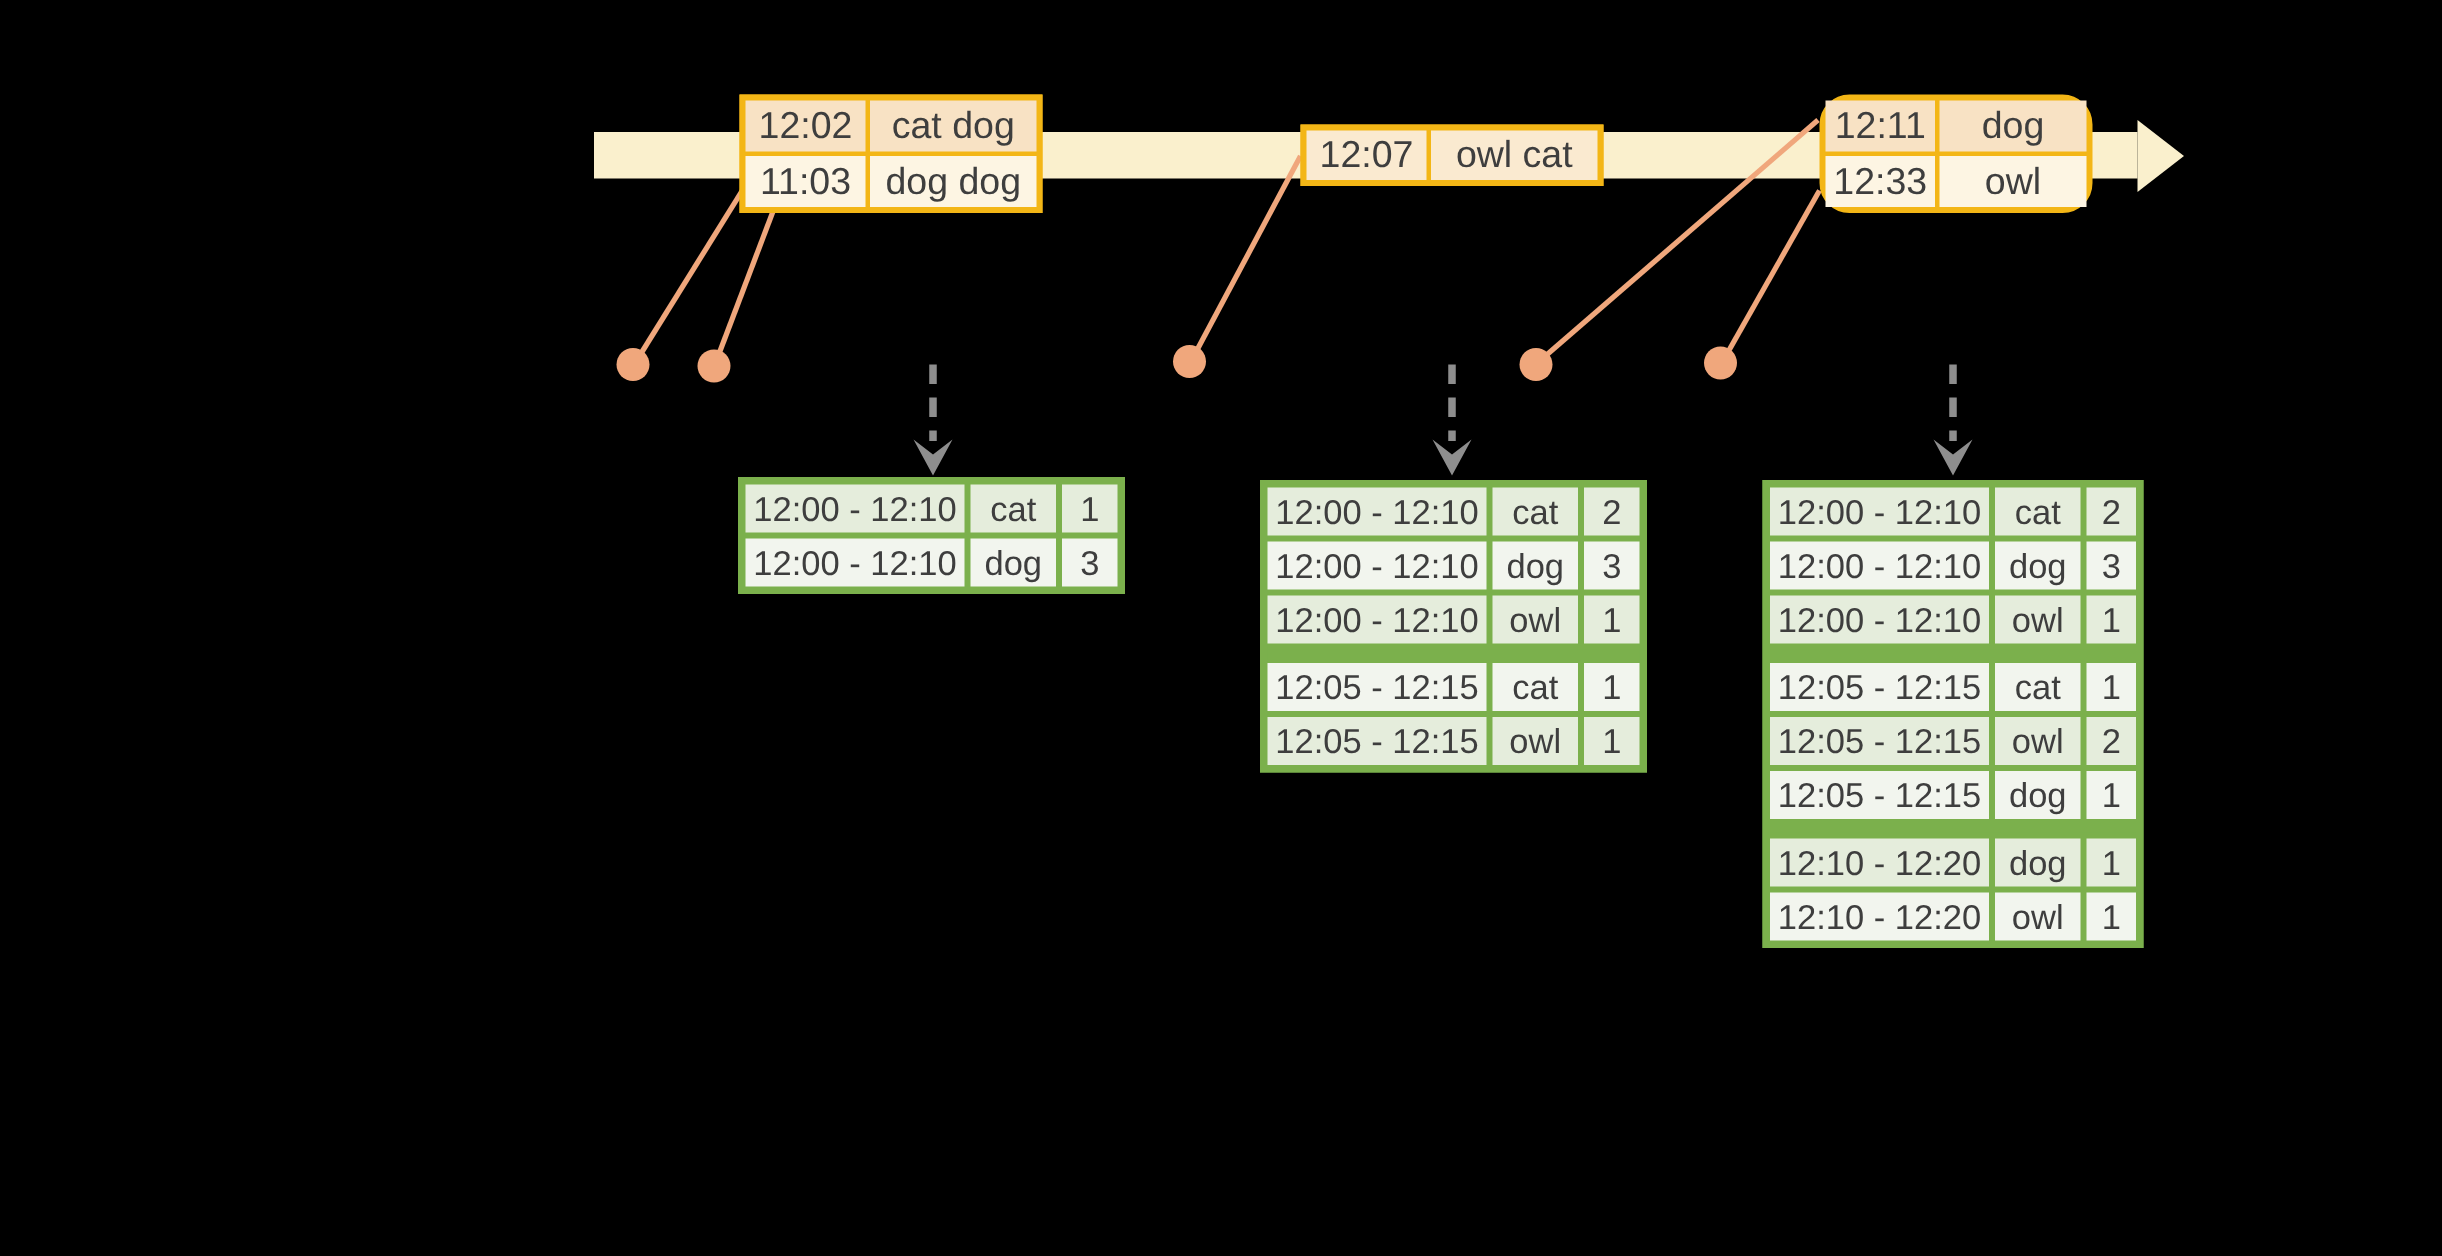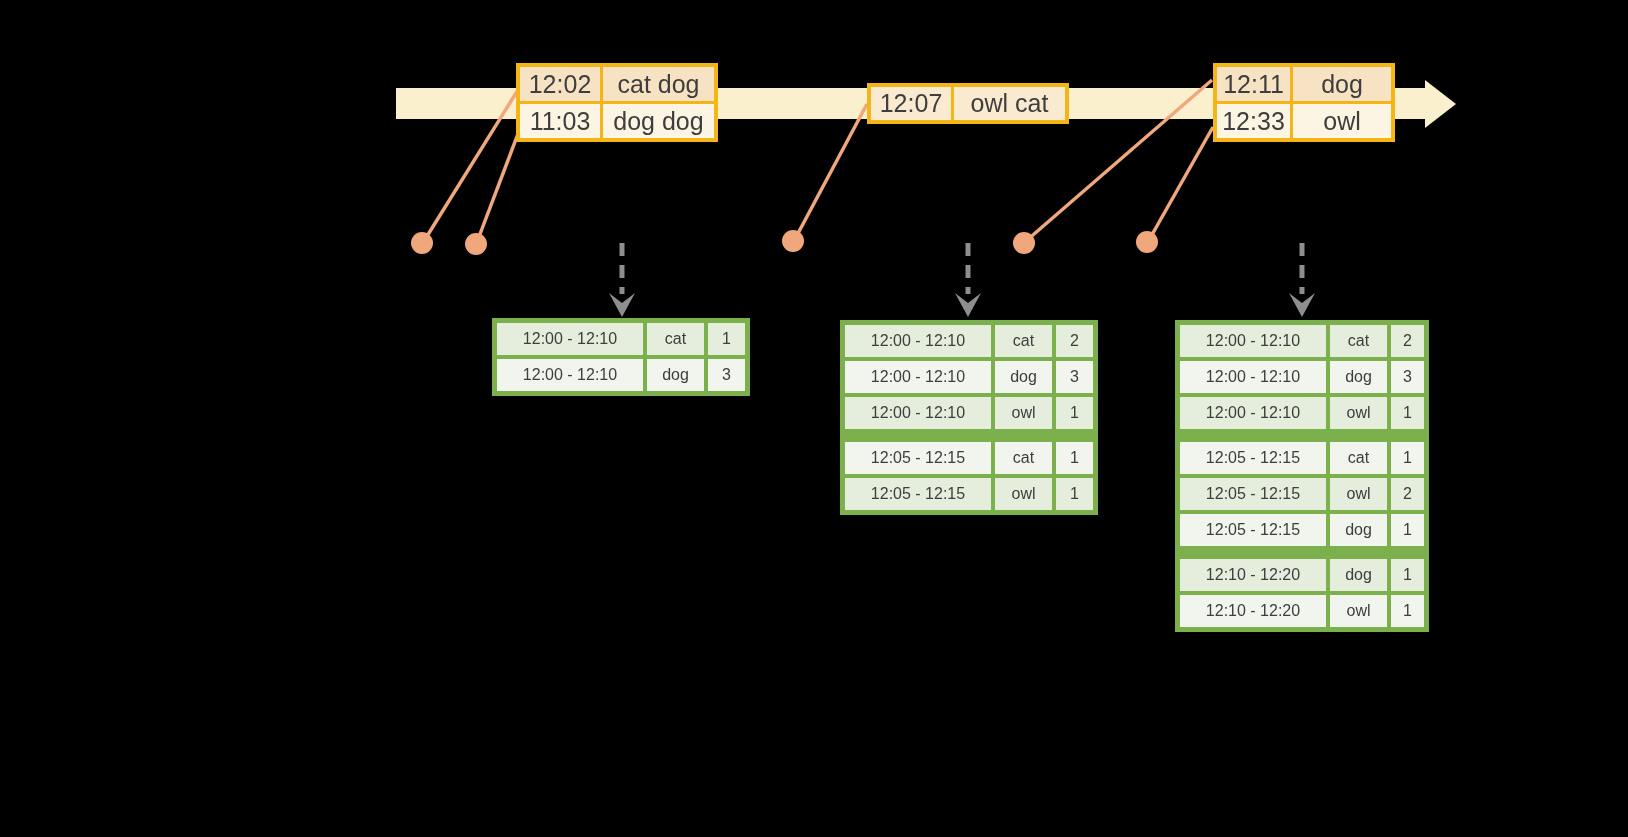--- a/index.html
+++ b/index.html
@@ -10,32 +10,32 @@
   
   .bar{fill:var(--timeline-fill,#FAF0CD);}
   .conn{stroke:var(--connector-salmon,#F0A77C);stroke-width:3.5;}
   .dot{fill:var(--connector-salmon,#F0A77C);}
   .trig{stroke:var(--trigger-gray,#8E8E8E);stroke-width:5;stroke-dasharray:13 9;}
   .trighead{fill:var(--trigger-gray,#8E8E8E);}
 
   
   .etable{position:absolute;display:grid;grid-template-columns:80px 111px;gap:3px;
           background:var(--event-border,#F3B616);border:4px solid var(--event-border,#F3B616);}
-  #et3{grid-template-columns:73px 98px;}
+  #et3{grid-template-columns:73px 98px;border-radius:20px;}
   .ecell{height:34px;display:flex;align-items:center;justify-content:center;font-size:25px;}
   #et2 .ecell{height:33px;}
   .peach{background:var(--event-row-peach,#F8E2C4);}
   .cream{background:var(--event-row-cream,#FDF5E3);}
   .mid{background:#FAEAD0;}
 
   
   .gtable{position:absolute;display:grid;grid-template-columns:146px 57px 37px;gap:4px;
           background:var(--result-border,#7BB04C);border:5px solid var(--result-border,#7BB04C);}
   #g3{grid-template-columns:146px 57px 33px;}
-  .gcell{height:32px;display:flex;align-items:center;justify-content:center;font-size:16px;}
+  .gcell{height:32px;display:flex;align-items:center;justify-content:center;font-size:23px;}
   .dark{background:var(--result-row-dark,#E5EDDC);}
   .light{background:var(--result-row-light,#F2F5EE);}
   .gsep{grid-column:1/-1;height:5px;background:var(--result-border,#7BB04C);}
 </style>
 </head>
 <body>
 
 <div class="canvas">
 
   <svg class="layer" width="1628" height="837" viewBox="0 0 1628 837">
@@ -56,21 +56,21 @@
     <circle class="dot" cx="1147" cy="242" r="11"></circle>
 
     <line class="trig" x1="622" y1="243" x2="622" y2="294"></line>
     <polygon class="trighead" points="609,293 622,303 635,293 622,317"></polygon>
     <line class="trig" x1="968" y1="243" x2="968" y2="294"></line>
     <polygon class="trighead" points="955,293 968,303 981,293 968,317"></polygon>
     <line class="trig" x1="1302" y1="243" x2="1302" y2="294"></line>
     <polygon class="trighead" points="1289,293 1302,303 1315,293 1302,317"></polygon>
   </svg>
 
-  <div class="etable" id="et1" style="left:516px;top:63px">
+  <div class="etable" id="et1" style="left:493px;top:63px">
     <div class="ecell peach">12:02</div>
     <div class="ecell peach">cat dog</div>
     <div class="ecell cream">11:03</div>
     <div class="ecell cream">dog dog</div>
   </div>
 
   <div class="etable" id="et2" style="left:867px;top:83px">
     <div class="ecell mid">12:07</div>
     <div class="ecell mid">owl cat</div>
   </div>

